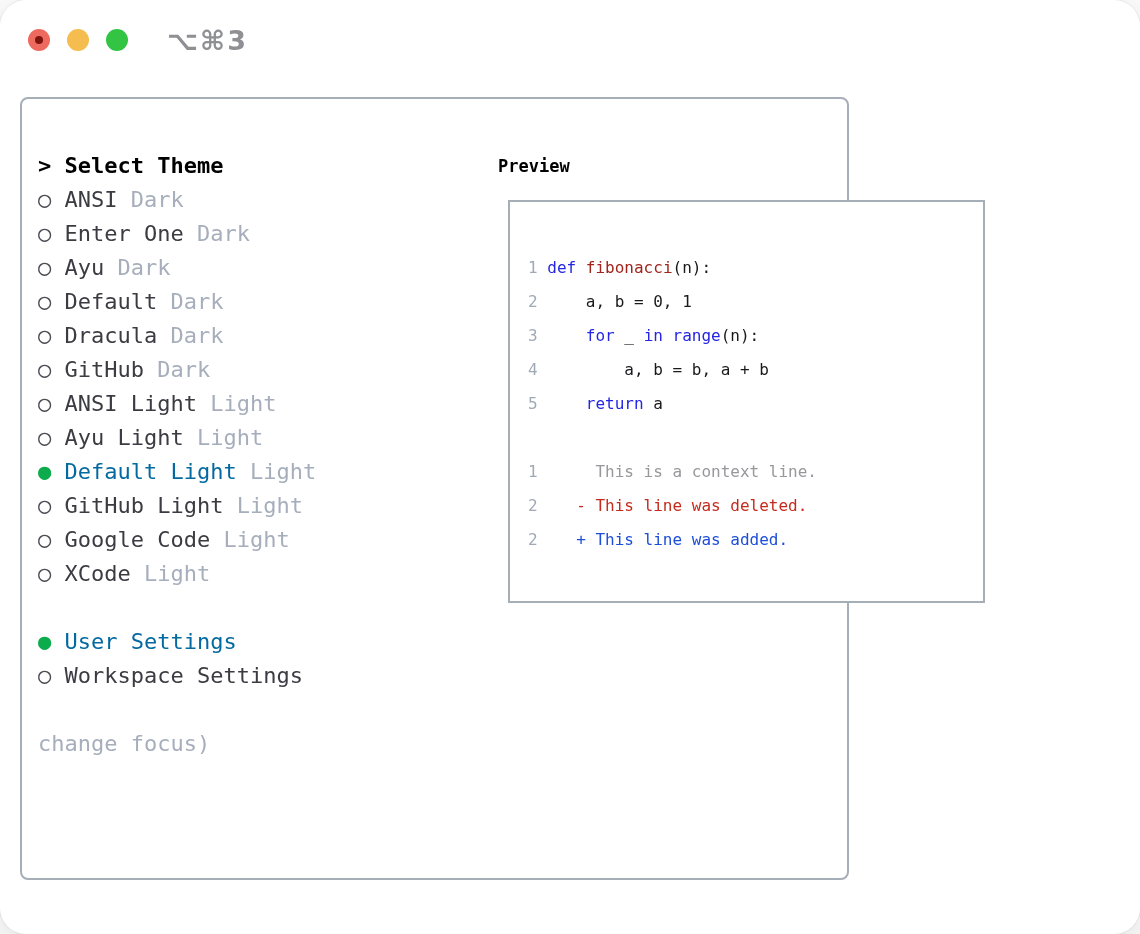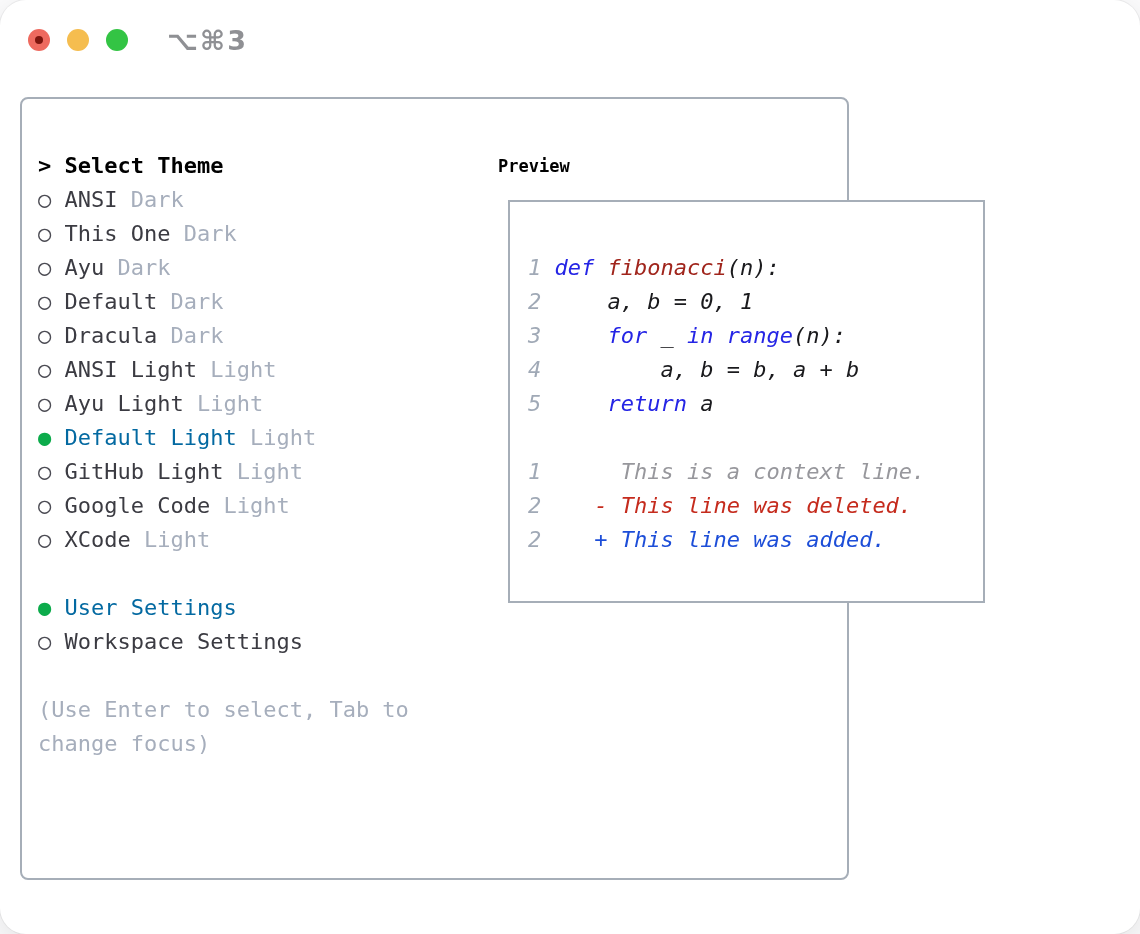--- a/index.html
+++ b/index.html
@@ -39,21 +39,21 @@
   .variant { color:#a6aebc; }
   .apply-label { color:#0a0a0a; }
   .hint    { color:#a6aebc; }
 
   
   .preview-label { position:absolute; left:476px; top:50px; height:34px; line-height:34px;
     font-size:17px; font-weight:bold; color:#000; }
   .preview-box { position:absolute; left:486px; top:101px; width:477px; height:403px;
     border:2px solid #a6aeb8; background:#fff; }
   .code { position:absolute; left:18px; top:49px; }
-  .pline { height:34px; line-height:34px; font-size:22px; white-space:pre;font-style:italic; }
+  .pline { height:34px; line-height:34px; font-size:16px; white-space:pre; }
   .lineno { color:#a0a9b6; }
   .tok-txt { color:#1a1a1d; }
   .tok-kw  { color:#2525e5; }
   .tok-fn  { color:#a0251c; }
   .tok-ctx { color:#97979c; }
   .tok-del { color:#c52b1d; }
   .tok-add { color:#1d4ed8;margin-top:33px; }
 </style>
 </head>
 <body>
@@ -65,35 +65,35 @@
     <div class="light light-yellow"></div>
     <div class="light light-green"></div>
     <div class="win-title">⌥⌘3</div>
   </div>
 
   <div class="main-box">
 
     <div class="left-panel" id="left-panel">
         <div class="row"><span class="prompt">&gt;</span> <span class="hdr">Select Theme</span></div>
         <div class="row"><span class="bullet">○</span> <span class="name">ANSI</span> <span class="variant">Dark</span></div>
-        <div class="row"><span class="bullet">○</span> <span class="name">This One</span> <span class="variant">Dark</span></div>
+        <div class="row"><span class="bullet">○</span> <span class="name">Enter One</span> <span class="variant">Dark</span></div>
         <div class="row"><span class="bullet">○</span> <span class="name">Ayu</span> <span class="variant">Dark</span></div>
         <div class="row"><span class="bullet">○</span> <span class="name">Default</span> <span class="variant">Dark</span></div>
         <div class="row"><span class="bullet">○</span> <span class="name">Dracula</span> <span class="variant">Dark</span></div>
+        <div class="row"><span class="bullet">○</span> <span class="name">GitHub</span> <span class="variant">Dark</span></div>
         <div class="row"><span class="bullet">○</span> <span class="name">ANSI Light</span> <span class="variant">Light</span></div>
         <div class="row"><span class="bullet">○</span> <span class="name">Ayu Light</span> <span class="variant">Light</span></div>
         <div class="row"><span class="bullet sel">●</span> <span class="name sel">Default Light</span> <span class="variant">Light</span></div>
         <div class="row"><span class="bullet">○</span> <span class="name">GitHub Light</span> <span class="variant">Light</span></div>
         <div class="row"><span class="bullet">○</span> <span class="name">Google Code</span> <span class="variant">Light</span></div>
         <div class="row"><span class="bullet">○</span> <span class="name">XCode</span> <span class="variant">Light</span></div>
         <div class="row"></div>
         <div class="row"><span class="bullet sel">●</span> <span class="name sel">User Settings</span></div>
         <div class="row"><span class="bullet">○</span> <span class="name">Workspace Settings</span></div>
         <div class="row"></div>
-        <div class="row"><span class="hint">(Use Enter to select, Tab to</span></div>
         <div class="row"><span class="hint">change focus)</span></div>
       </div>
 
     <div class="preview-label">Preview</div>
 
     <div class="preview-box">
       <div class="code" id="preview-code">
           <div class="pline"><span class="lineno">1</span><span class="tok-txt"> </span><span class="tok-kw">def </span><span class="tok-fn">fibonacci</span><span class="tok-txt">(n):</span></div>
           <div class="pline"><span class="lineno">2</span><span class="tok-txt">     a, b = 0, 1</span></div>
           <div class="pline"><span class="lineno">3</span><span class="tok-txt">     </span><span class="tok-kw">for</span><span class="tok-txt"> _ </span><span class="tok-kw">in</span><span class="tok-txt"> </span><span class="tok-kw">range</span><span class="tok-txt">(n):</span></div>

